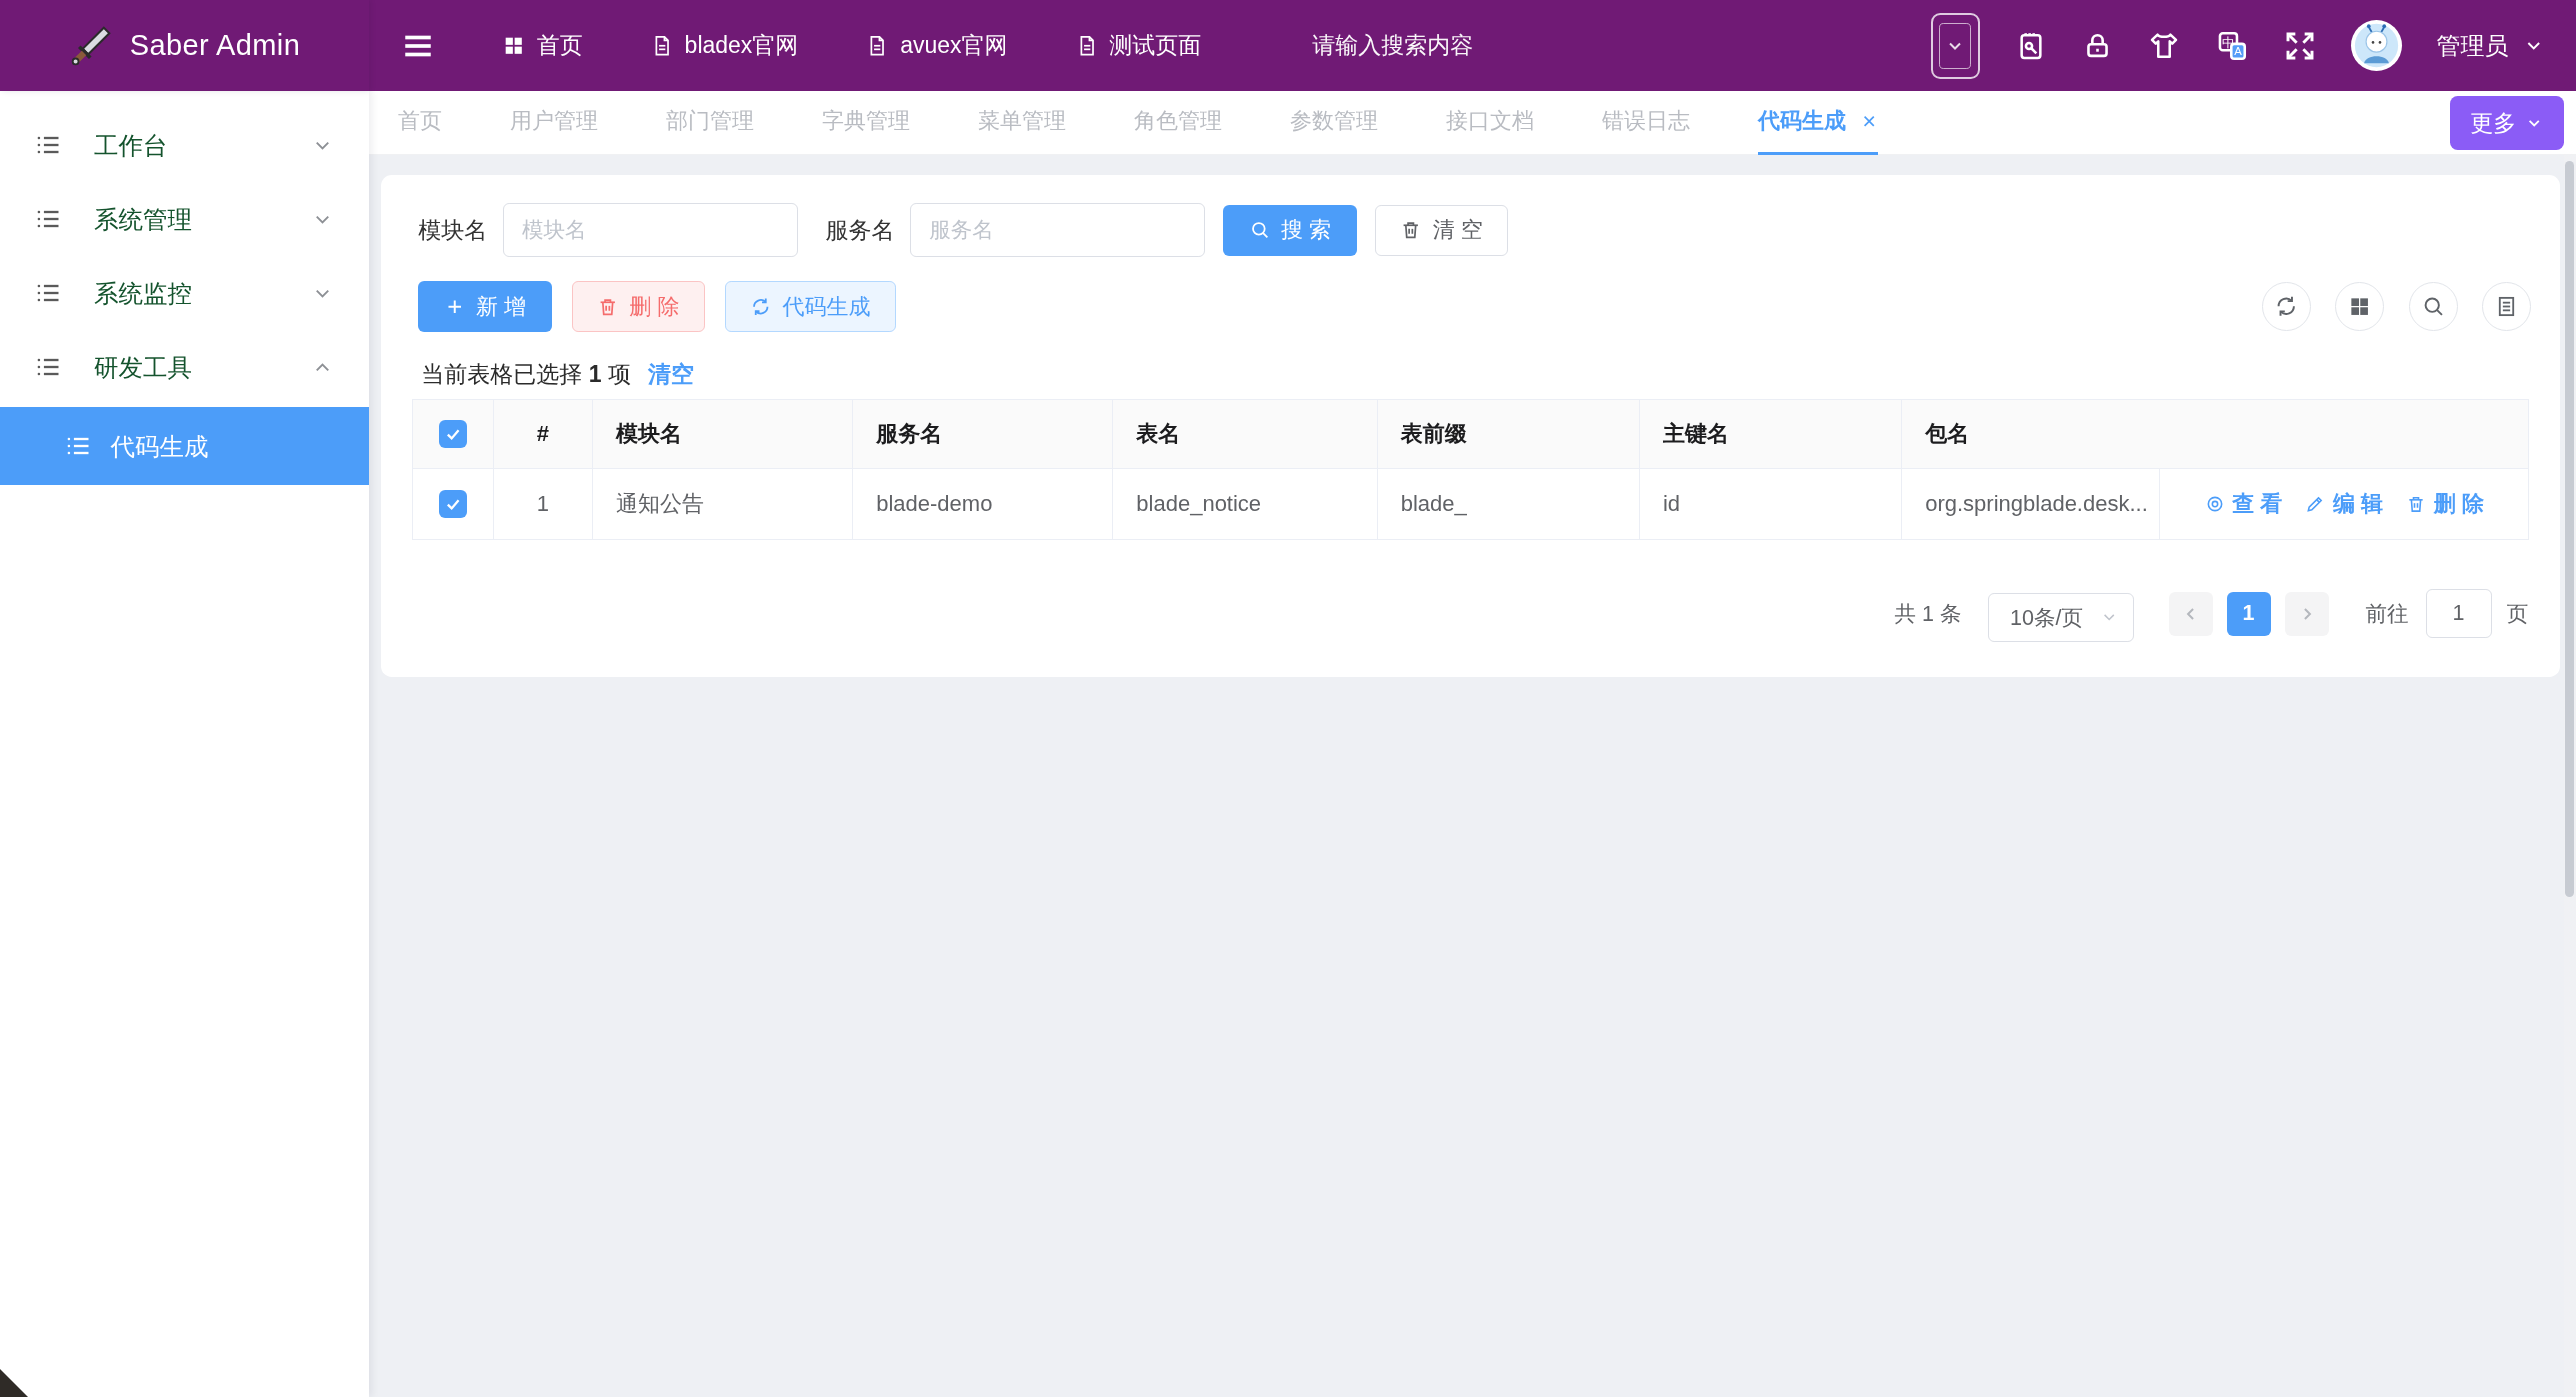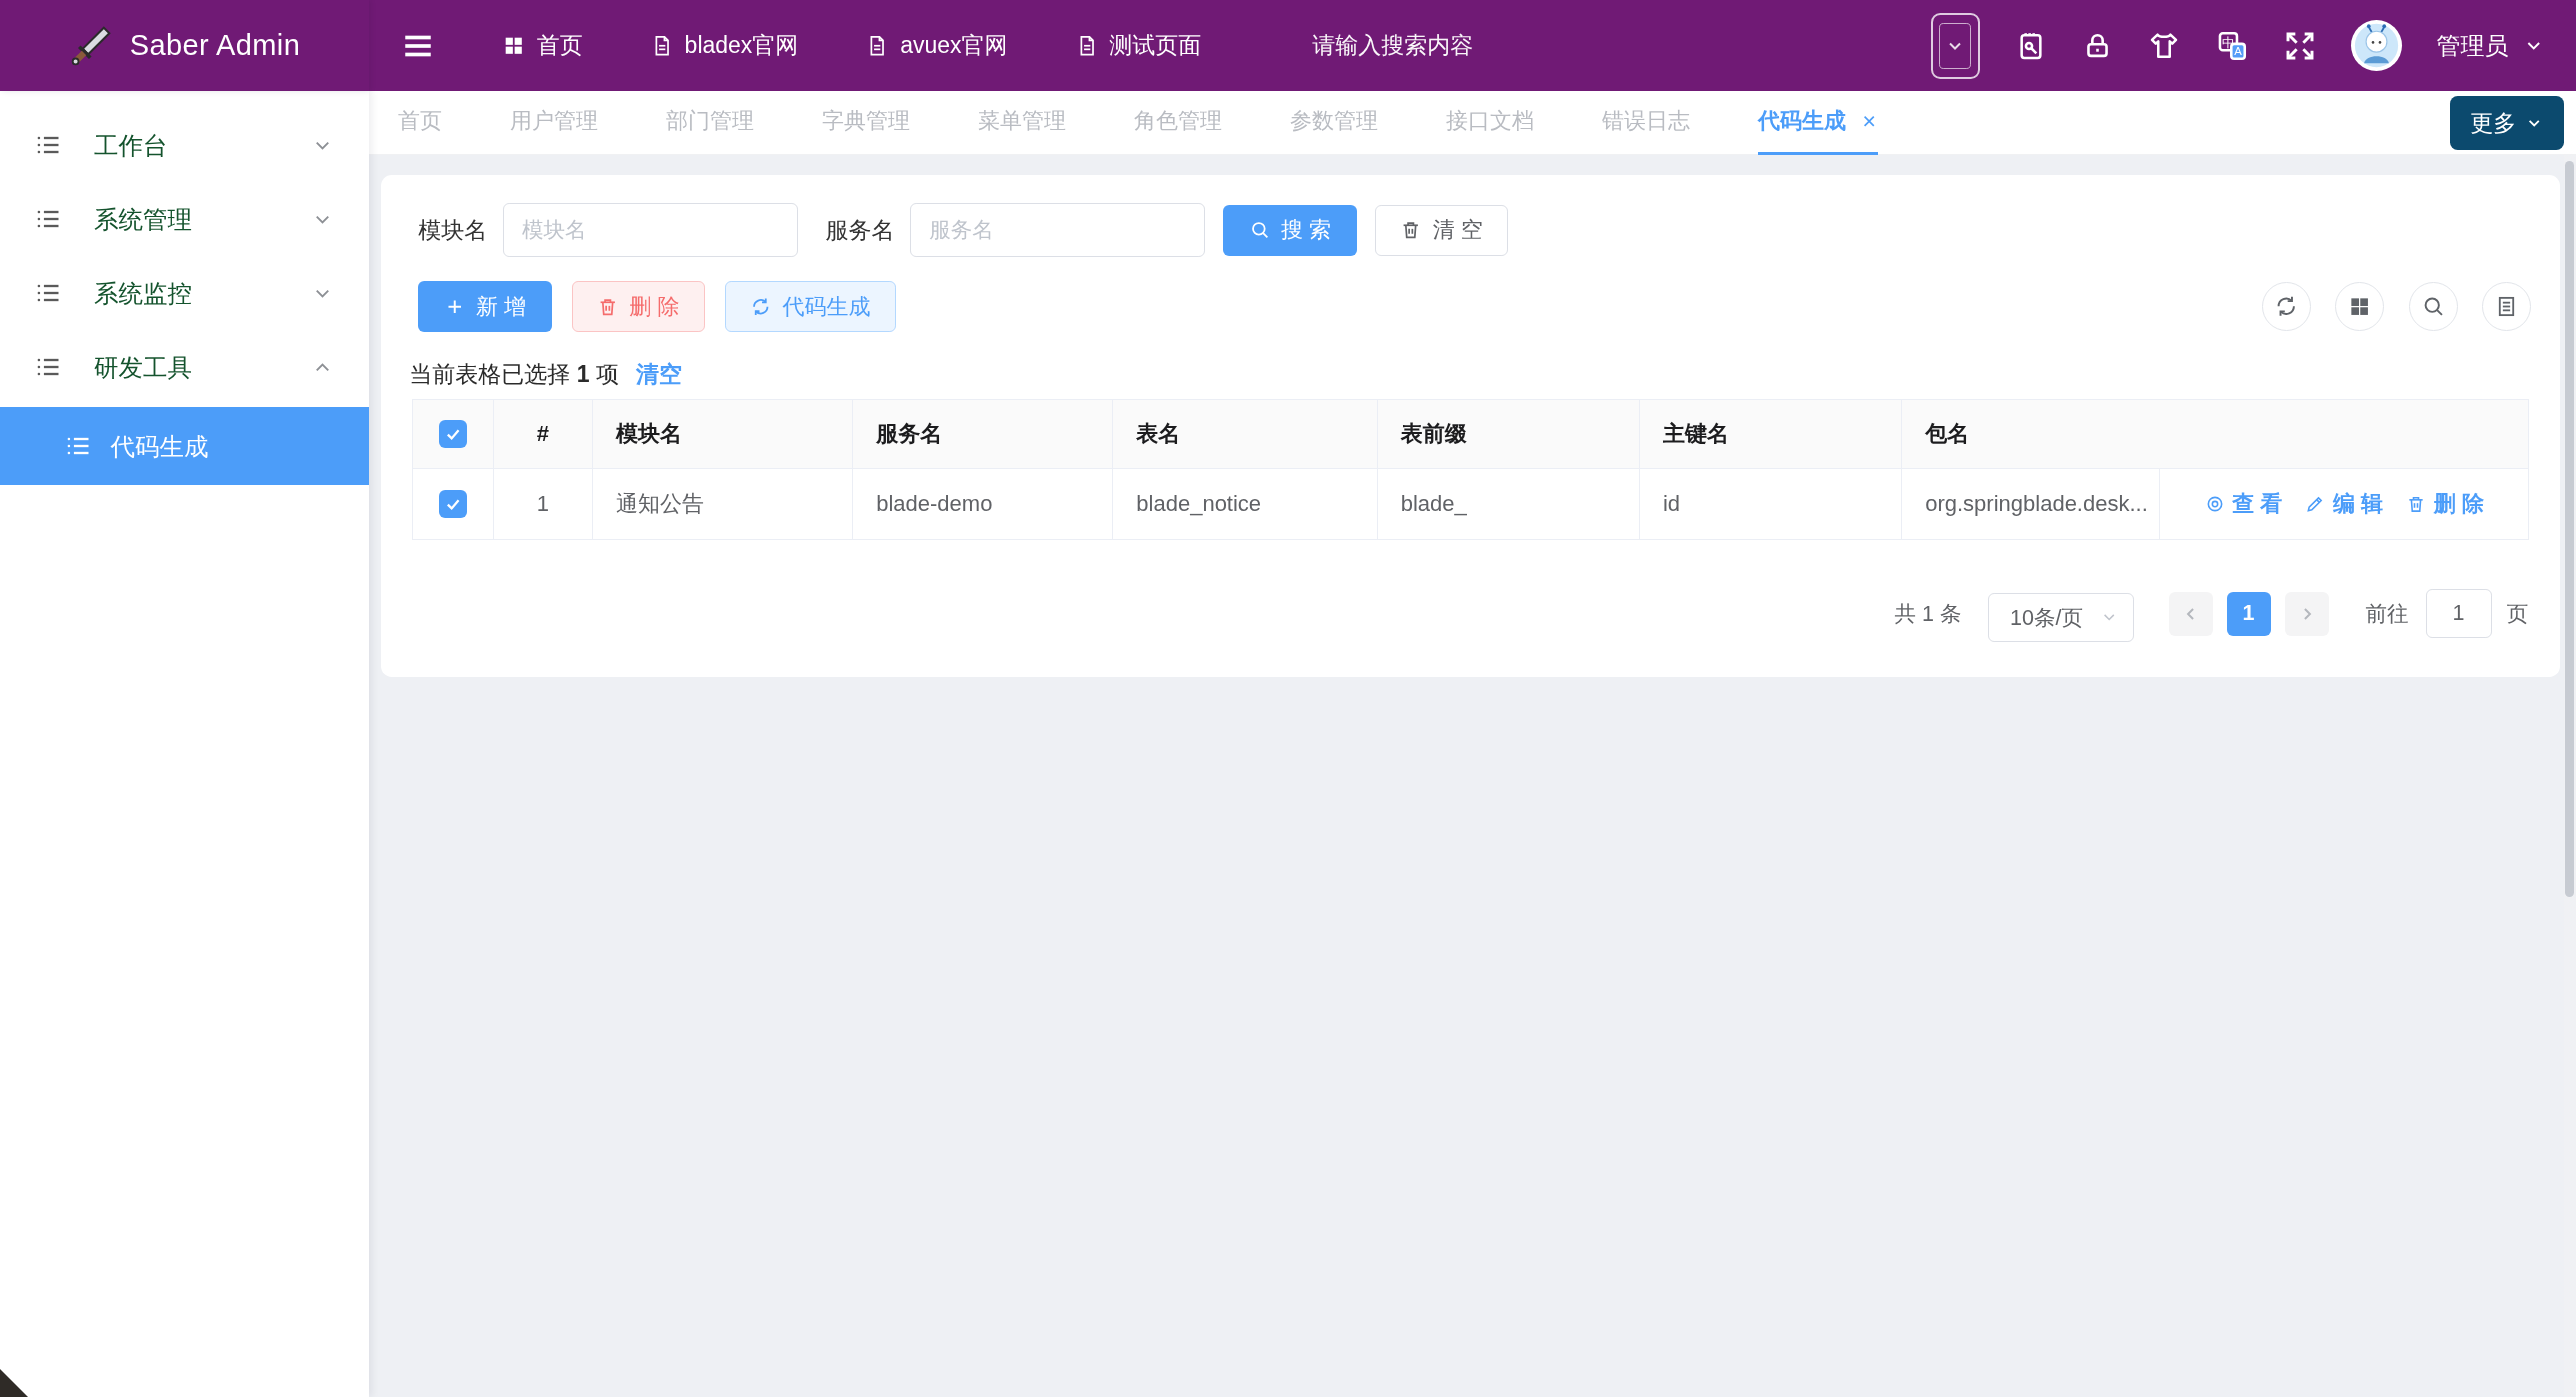--- a/index.html
+++ b/index.html
@@ -31,21 +31,21 @@
   .menu-item .mi{color:#5a5a5a;}
   .submenu-item{height:78px;display:flex;align-items:center;gap:18.4px;padding-left:64px;font-size:24.5px;color:#565656;cursor:pointer;margin-top:3.1px;}
   .submenu-item.active{background:#4c9df9;color:#fff;}
 
   
   .main{position:absolute;left:369px;top:91px;right:0;bottom:0;}
   .tabbar{position:relative;height:64px;background:#fff;border-bottom:1.5px solid #f0f1f3;display:flex;align-items:center;padding-left:29px;}
   .tab{height:64px;display:flex;align-items:center;margin-right:68px;font-size:22px;color:#b9bcc2;cursor:pointer;white-space:nowrap;border-bottom:3.8px solid transparent;}
   .tab.active{color:#4c9df9;border-bottom-color:#4c9df9;gap:14px;font-weight:bold;}
   .tab-close{display:flex;align-items:center;cursor:pointer;}
-  .more-btn{position:absolute;right:12.3px;top:5.4px;height:54px;padding:0 20px;background:#0c4a6e;border-radius:7.7px;color:#fff;display:flex;align-items:center;gap:9.2px;font-size:23px;cursor:pointer;}
+  .more-btn{position:absolute;right:12.3px;top:5.4px;height:54px;padding:0 20px;background:#8b5cf6;border-radius:7.7px;color:#fff;display:flex;align-items:center;gap:9.2px;font-size:23px;cursor:pointer;}
 
   .content{position:absolute;top:64px;left:0;right:0;bottom:0;background:#eef0f4;}
   .card{position:absolute;left:12.3px;top:20px;width:2179px;height:502px;background:#fff;border-radius:10.7px;}
 
   
   .filter-row{position:absolute;left:37px;top:28px;display:flex;align-items:center;}
   .f-label{font-size:23px;color:#333;margin-right:15.3px;white-space:nowrap;}
   .f-input{width:295px;height:54px;border:1.5px solid #dcdfe6;border-radius:6.1px;font-size:21.5px;color:#606266;padding:0 18.4px;outline:none;background:#fff;font-family:"Liberation Sans",sans-serif;}
   .f-input::placeholder{color:#bfc4cc;}
   .gap36{width:28px;}.gap24{width:18.4px;}
@@ -55,21 +55,21 @@
   .btn-default{background:#fff;border-color:#dcdfe6;color:#606266;}
   .btn-plain-danger{background:#fef0f0;border-color:#fbc4c4;color:#f56c6c;}
   .btn-plain-primary{background:#ecf5ff;border-color:#b3d8ff;color:#4c9df9;}
 
   
   .toolbar-row{position:absolute;left:37px;top:106px;display:flex;align-items:center;gap:20px;}
   .tool-icons{position:absolute;right:29px;top:107px;display:flex;gap:24.5px;}
   .circle-btn{width:49px;height:49px;border-radius:50%;border:1.5px solid #e2e5ea;display:flex;align-items:center;justify-content:center;color:#5f6368;cursor:pointer;background:#fff;}
 
   
-  .selection-row{position:absolute;left:28px;top:184px;display:flex;align-items:center;gap:17px;font-size:23px;color:#2b2b2b;}
+  .selection-row{position:absolute;left:40px;top:184px;display:flex;align-items:center;gap:17px;font-size:23px;color:#2b2b2b;}
   .sel-count{font-weight:bold;}
   .clear-link{color:#4c9df9;font-weight:bold;cursor:pointer;font-family:Liberation Mono, monospace;}
 
   
   .gtable{position:absolute;left:31px;right:31px;top:224px;border:1.5px solid #ebeef5;}
   .trow{display:flex;align-items:center;}
   .thead{height:68px;background:#fafafa;font-weight:bold;color:#1c1c1e;font-size:22px;}
   .tbody{height:71px;background:#fff;color:#606266;font-size:22px;border-top:1.5px solid #ebeef5;}
   .cell{height:100%;display:flex;align-items:center;padding-left:23px;border-right:1.5px solid #ebeef5;overflow:hidden;white-space:nowrap;}
   .cell:last-child{border-right:none;}

